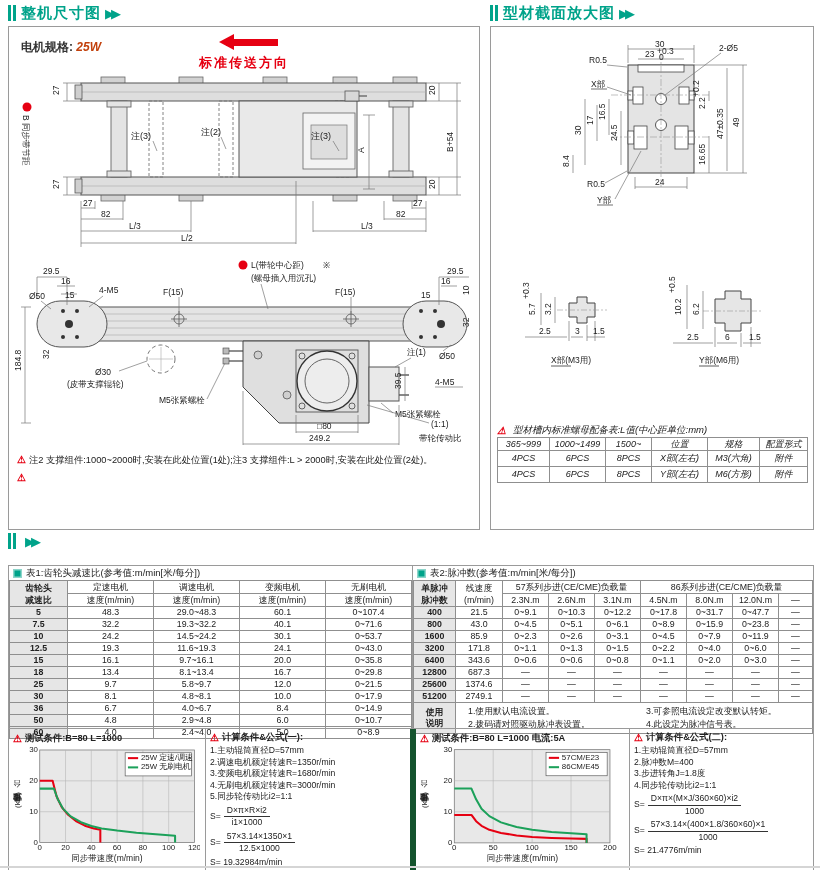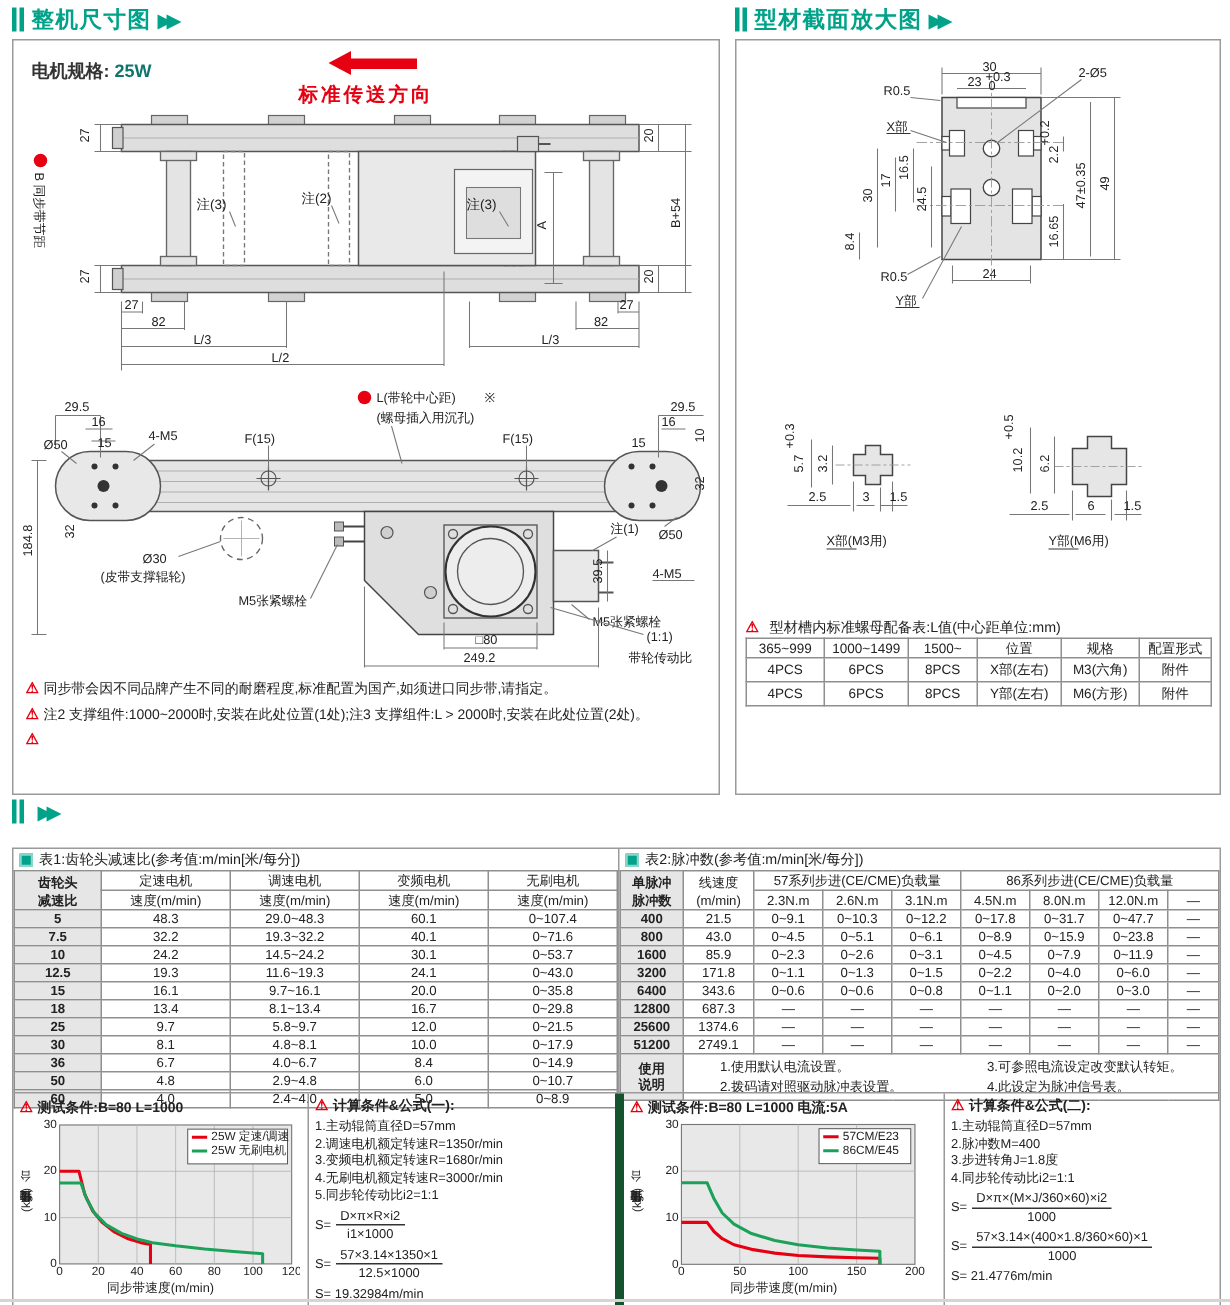--- a/index.html
+++ b/index.html
@@ -8,21 +8,21 @@
   
   .sec-h{position:absolute;display:flex;align-items:center;height:20px;}
   .sec-h .bars{width:3px;height:16px;background:#00a38a;box-shadow:5px 0 0 #00a38a;margin-right:10px;}
   .sec-h .t{font-size:15px;font-weight:bold;color:#00a38a;letter-spacing:1px;}
   .sec-h .chev{color:#00a38a;font-size:13px;margin-left:4px;letter-spacing:-4px;}
   .sec-h .chev::before{content:"▶▶";}
   .panel{position:absolute;border:1px solid #9a9a9a;background:#fff;}
   .warn{color:#e60012;font-weight:bold;margin-right:3px;font-size:10px;}
   .warn::before{content:"⚠";}
   .spec{font-size:12px;font-weight:bold;color:#333;}
-  .spec .val{color:#0f766e;}
+  .spec .val{color:#c2410c;font-style:italic;}
   .dirwrap{display:flex;align-items:center;gap:8px;flex-direction:column;}
   .dir-arrow{width:52px;height:7px;background:#e60012;position:relative;margin-left:16px;}
   .dir-arrow::before{content:"";position:absolute;left:-15px;top:-5px;border:8.5px solid transparent;border-right:15px solid #e60012;}
   .dir-label{color:#e60012;font-weight:bold;font-size:13px;letter-spacing:2px;}
   
   .notes{position:absolute;left:8px;top:424px;width:458px;font-size:9.3px;line-height:17px;color:#222;}
   .notes .row{white-space:nowrap;}
   .notes .row span.seg{margin-right:14px;}
   
   svg text{font-size:8.5px;fill:#222;font-family:"Liberation Sans",sans-serif;}
@@ -30,21 +30,21 @@
   svg .thin{stroke:#aaa;stroke-width:0.6;fill:none;}
   svg .lbl{font-size:9px;}
   
   .tbl-title{display:flex;align-items:center;height:14px;font-size:9.5px;color:#222;padding-left:4px;gap:4px;}
   .sqicon{display:inline-block;width:9px;height:9px;background:#00a38a;box-shadow:inset 0 0 0 1.5px rgba(255,255,255,.55);}
   table.dt{border-collapse:collapse;table-layout:fixed;width:100%;font-size:8.8px;}
   table.dt td{border:1px solid #8f8f8f;text-align:center;padding:0;line-height:11px;height:11px;white-space:nowrap;overflow:hidden;}
   table.dt td.h{line-height:12px;height:12px;}
   table.dt td.gray{background:#e6e6e6;font-weight:bold;}
   .usage-flex{display:flex;text-align:left;font-size:8.8px;line-height:13px;}
-  .usage-flex > div{flex:1;padding-left:24px;}
+  .usage-flex > div{flex:1;padding-left:12px;}
   
   .bcell{position:absolute;top:0;bottom:0;padding:2px 4px;box-sizing:border-box;}
   .cond{font-size:9.3px;font-weight:bold;color:#222;white-space:nowrap;height:14px;display:flex;align-items:center;}
   .chartflex{display:flex;align-items:stretch;}
   .ylab{writing-mode:vertical-rl;transform:rotate(180deg);font-size:8px;text-align:center;color:#222;width:11px;}
   .xlab{text-align:center;font-size:8.5px;color:#222;margin-top:-2px;}
   .fcell{font-size:8.6px;line-height:11.5px;color:#222;}
   .fcell .ft{font-weight:bold;font-size:9.3px;display:flex;align-items:center;height:14px;}
   .eq{display:flex;align-items:center;gap:3px;margin:2px 0;}
   .frac{display:inline-block;text-align:center;}
@@ -315,21 +315,20 @@
         </g>
       <text x="306" y="174" font-size="8">□80</text>
       <text x="298" y="186" font-size="8">249.2</text>
 
       <text x="420" y="172" font-size="9" fill="#e60012">(1:1)</text>
       <text x="408" y="186" font-size="9">带轮传动比</text>
       <line x1="418" y1="168" x2="356" y2="150" class="dimline"></line>
     </svg>
 
     <div class="notes">
-      <div class="row"><span class="warn"></span><span class="seg">同步带会因不同品牌产生不同的耐磨程度,标准配置为国产,如须进口同步带,请指定。</span></div>
       <div class="row"><span class="warn"></span><span class="seg">注2 支撑组件:1000~2000时,安装在此处位置(1处);注3 支撑组件:L &gt; 2000时,安装在此处位置(2处)。</span></div>
       <div class="row"><span class="warn"></span></div>
     </div>
   </div>
 
   <div class="panel" style="left:490px;top:26px;width:322px;height:502px;">
     <svg class="abs" style="left:2px;top:8px;" width="316" height="212" viewBox="0 0 316 212">
       <g transform="translate(0,30)">
 
         <rect x="135" y="0" width="66" height="108" fill="#e4e4e4" stroke="#444" stroke-width="1"></rect>
@@ -452,21 +451,21 @@
       <text x="22" y="52" transform="rotate(-90 22 52)" font-size="7.5">10.2</text>
       <text x="16" y="30" transform="rotate(-90 16 30)" font-size="5.5">+0.5</text>
       <text x="40" y="52" transform="rotate(-90 40 52)" font-size="7.5">6.2</text>
       <text x="28" y="77" font-size="7.5">2.5</text>
       <text x="66" y="77" font-size="7.5">6</text>
       <text x="90" y="77" font-size="7.5">1.5</text>
       <text x="40" y="100" font-size="10">Y部(M6用)</text>
       <line x1="40" y1="103" x2="60" y2="103" stroke="#333" stroke-width="0.8"></line>
     </svg>
 
-    <div class="abs" style="left:6px;top:384px;width:310px;">
+    <div class="abs" style="left:6px;top:396px;width:310px;font-style:italic;">
       <div class="tbl-title" style="padding-left:0;">
         <span class="warn"></span>
         <span>型材槽内标准螺母配备表:L值(中心距单位:mm)</span>
       </div>
       <table class="dt" style="font-size:9px;">
         <colgroup>
             <col style="width:52px">
             <col style="width:56px">
             <col style="width:46px">
             <col style="width:56px">

